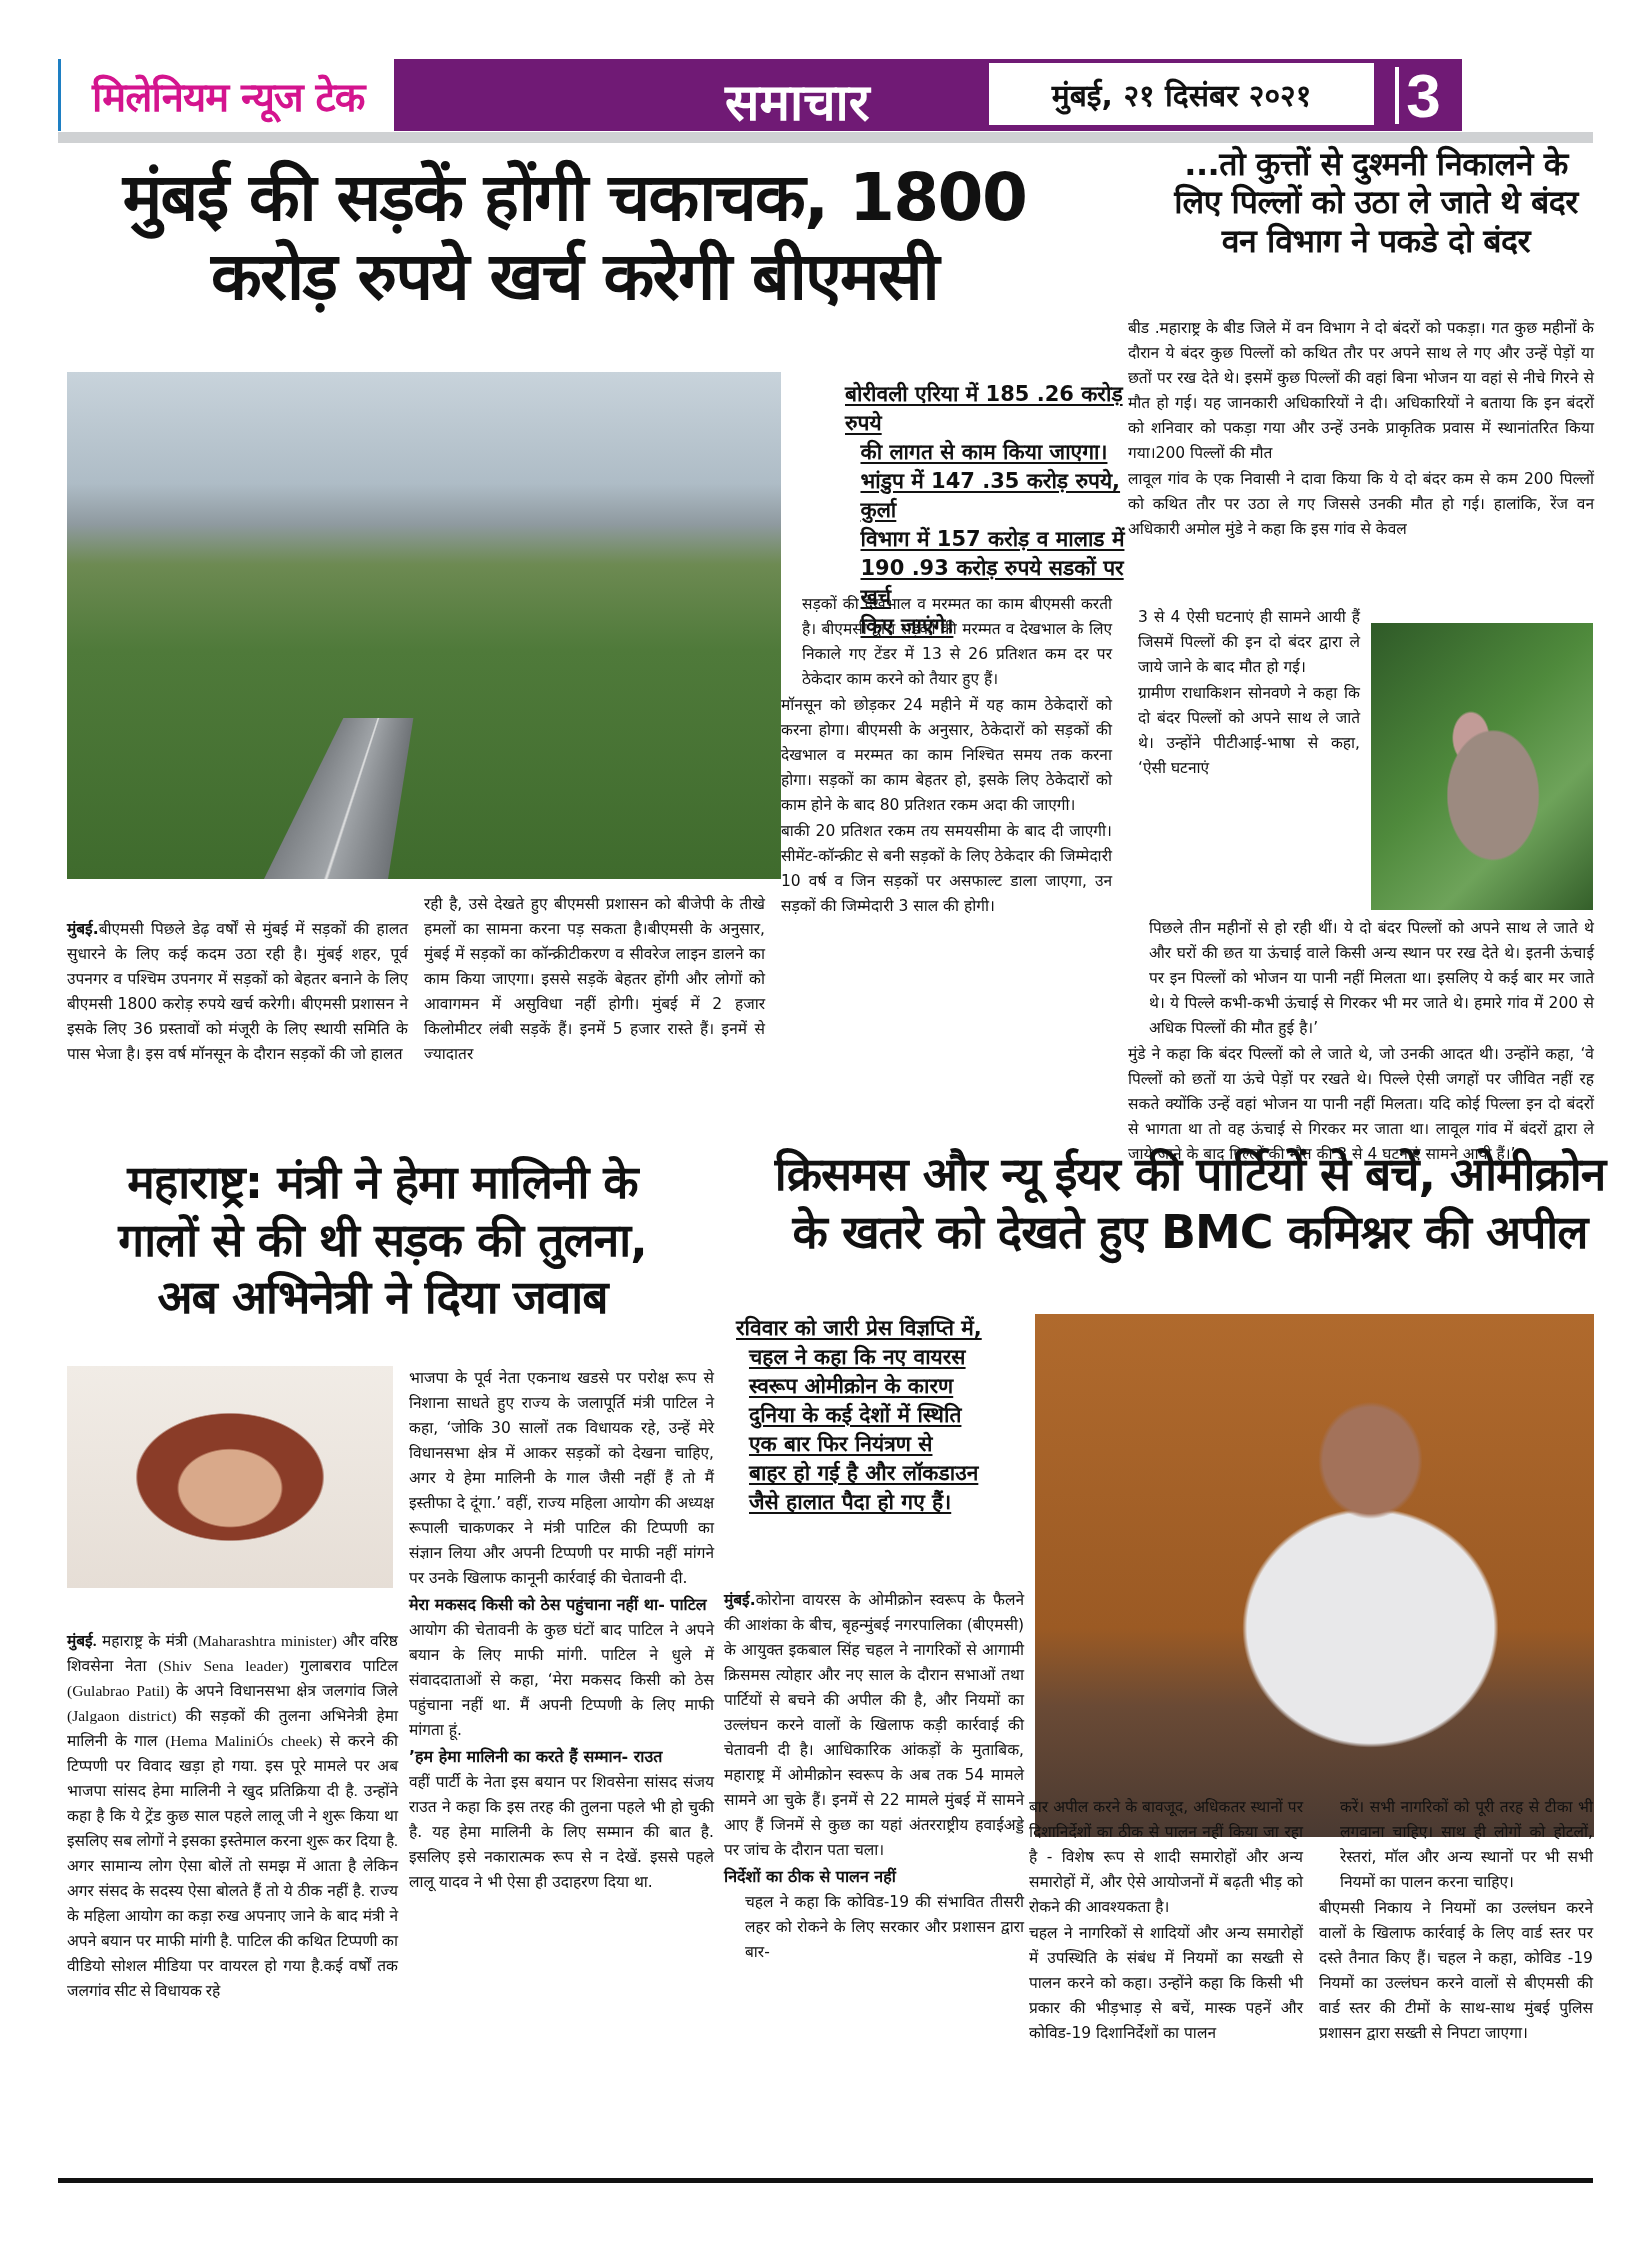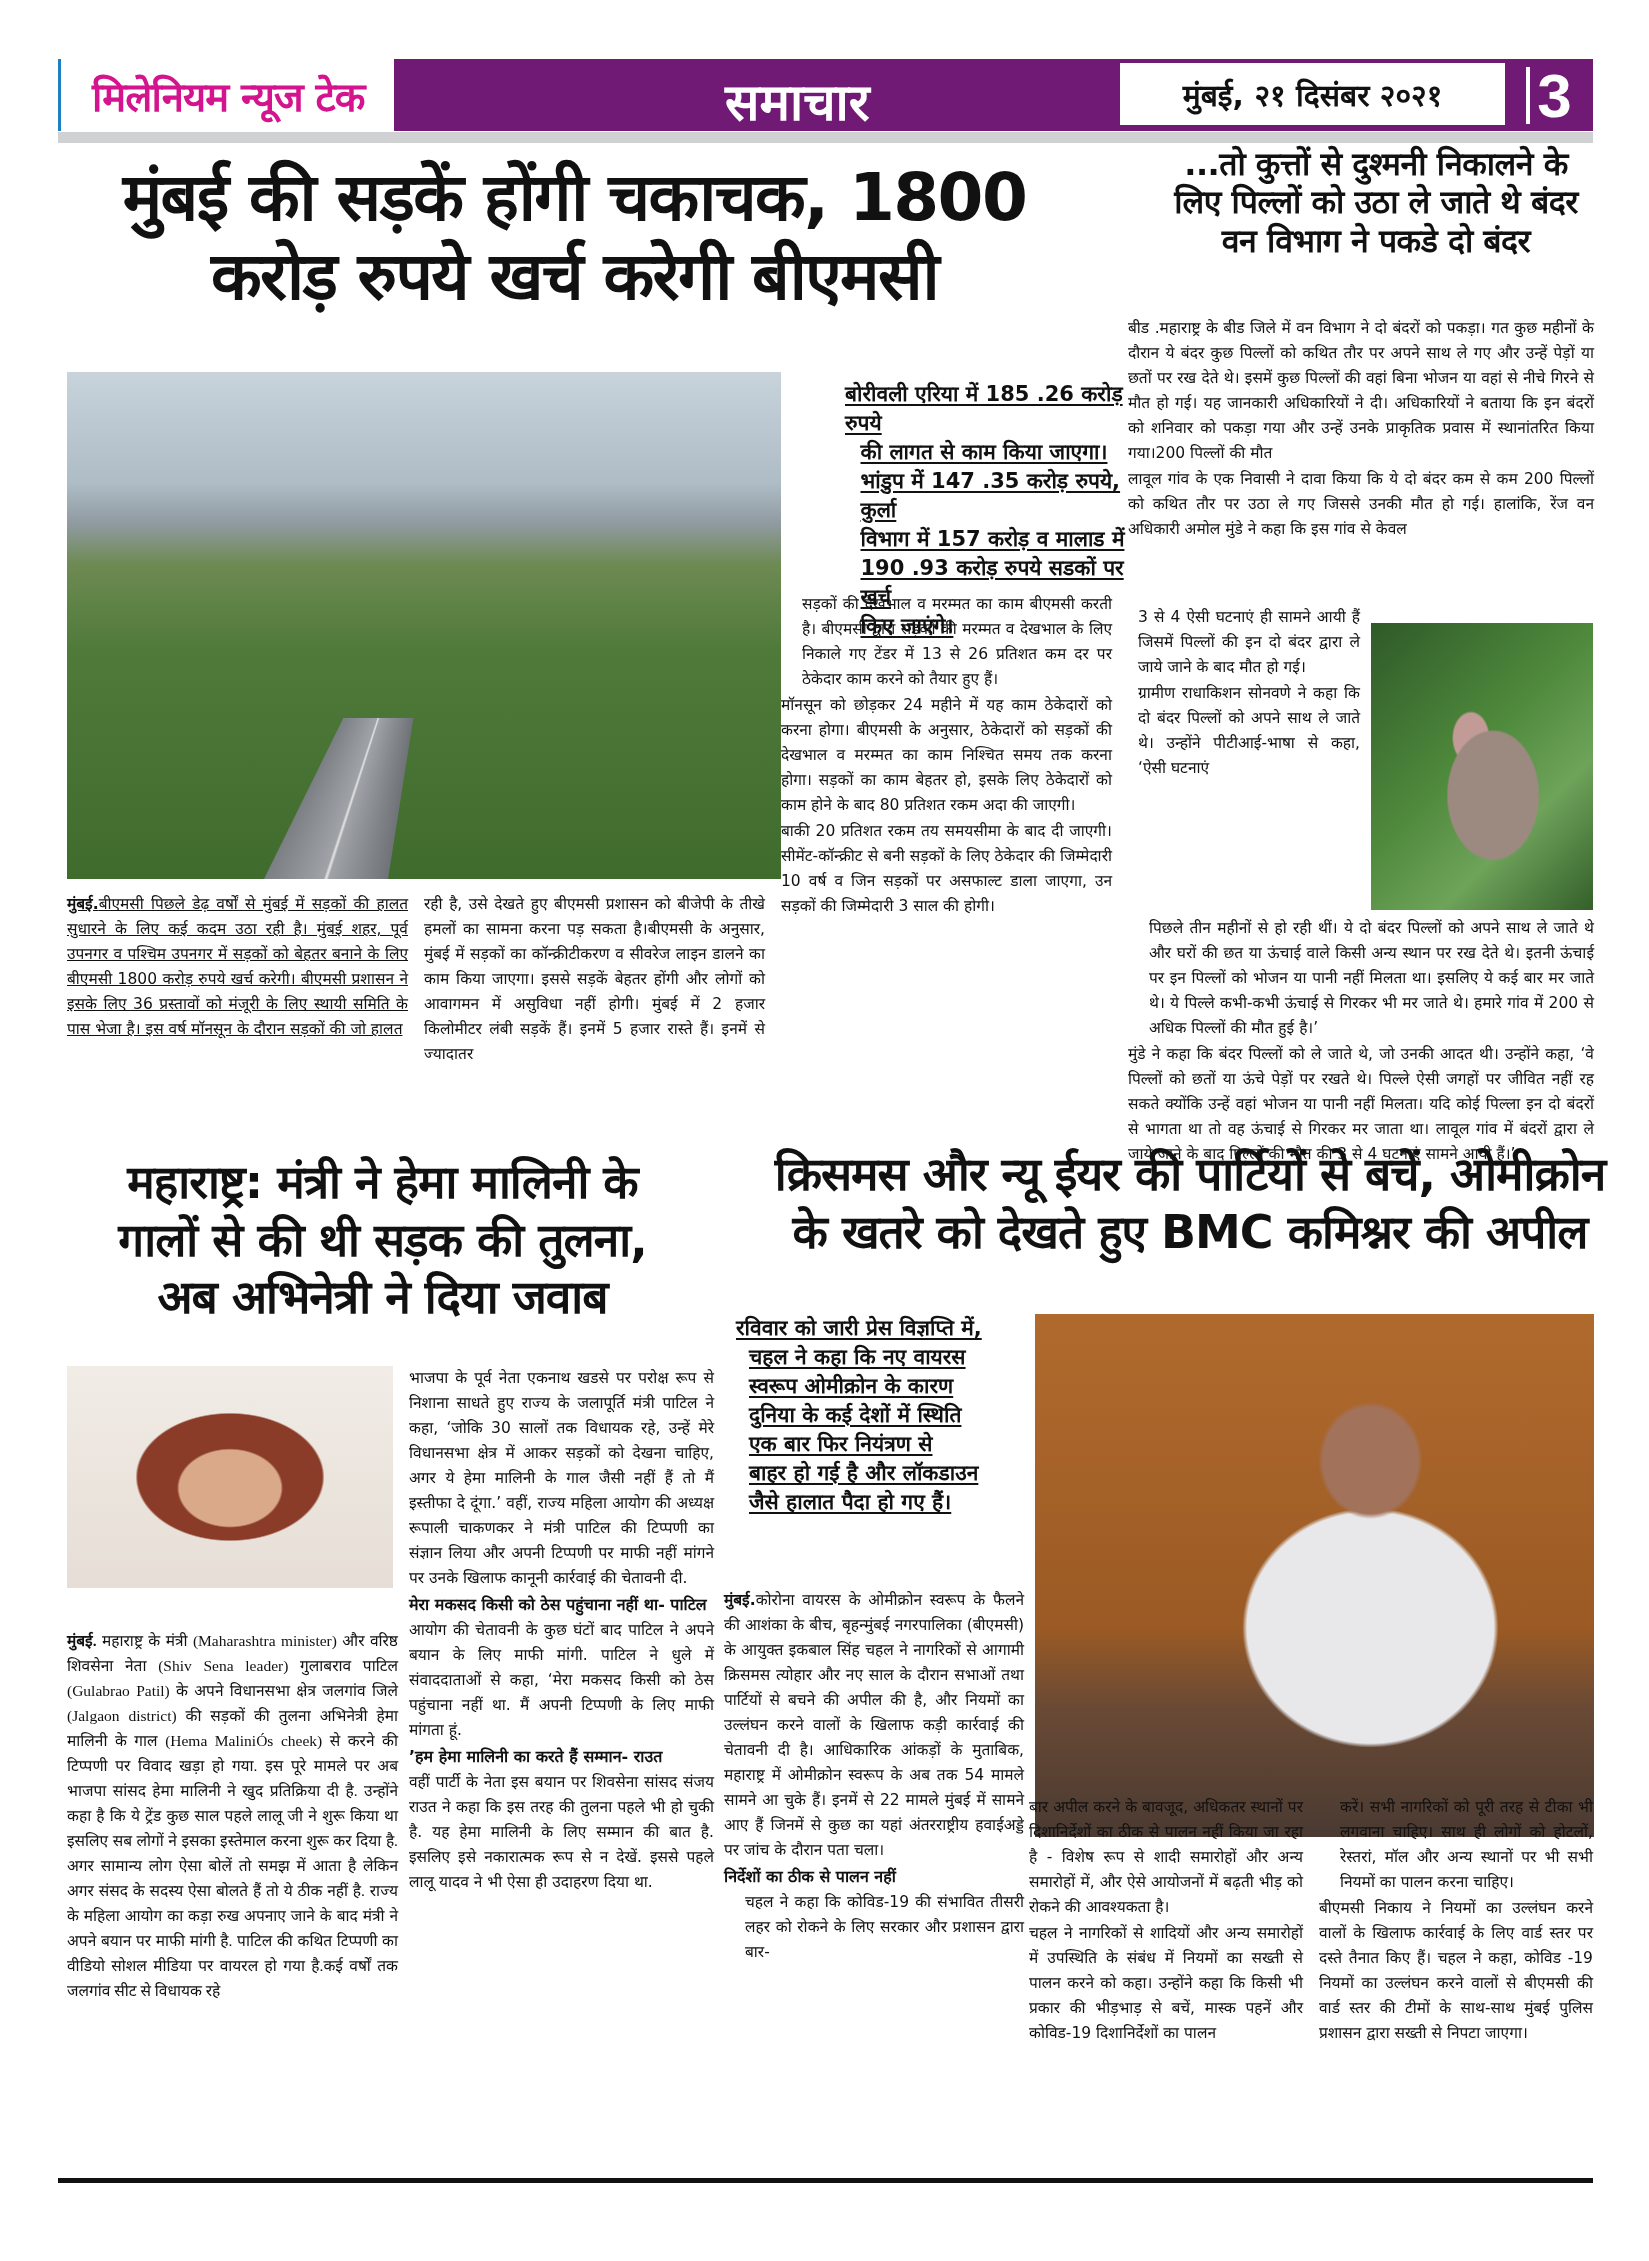--- a/index.html
+++ b/index.html
@@ -1,21 +1,21 @@
 <!DOCTYPE html>
 <html style="font-size:8.3px"><head>
 <meta charset="utf-8">
 <style>
   * { box-sizing: border-box; margin: 0; padding: 0; }
   html, body { width: 1650px; height: 2261px; background: #ffffff; overflow: hidden; }
   body { position: relative; font-family: "DejaVu Sans", sans-serif; color: #111; }
   .abs { position: absolute; }
 
   
-  .masthead { left: 58px; top: 59px; width: 1535px; height: 72px; display: flex; }
+  .masthead { left: 58px; top: 59px; width: 1404px; height: 72px; display: flex; }
   .brand { width: 336px; height: 72px; background: #fff; border-left: 3.1px solid #1e7fc3; display: flex; align-items: center; padding-left: 31px; }
   .brand-text { color: #d4148e; font-weight: bold; font-size: 40px; letter-spacing: -1px; font-family: "DejaVu Sans", sans-serif; }
   .section-band { flex: 1; background: #701a75; position: relative; display: flex; align-items: center; }
   .section-name { color: #fff; font-weight: bold; font-size: 51px; position: absolute; left: 331px; top: 6.2px; }
   .date-box { position: absolute; right: 88px; top: 4.1px; width: 385px; height: 62px; background: #fff; display: flex; align-items: center; justify-content: center; }
   .date-text { font-weight: bold; font-size: 30px; color: #111; }
   .page-no { position: absolute; right: 5.2px; top: 0; width: 78px; height: 72px; display: flex; align-items: center; justify-content: center; }
   .page-no-bar { width: 4.1px; height: 57px; background: #fff; margin-right: 7.2px; }
   .page-no-text { color: #fff; font-size: 62px; font-weight: bold; font-family: "Liberation Sans", sans-serif; }
   .gray-strip { left: 58px; top: 132px; width: 1535px; height: 11.4px; background: #cfd1d3; }
@@ -108,21 +108,21 @@
   <div style="padding-left:15.5px">190 .93 करोड़ रुपये सडकों पर खर्च</div>
   <div style="padding-left:15.5px">किए जाएंगे।</div>
 </div>
 
 <div class="abs body" style="left:781px; top:592px; width:331px;">
   <p class="ind">सड़कों की देखभाल व मरम्मत का काम बीएमसी करती है। बीएमसी द्वारा सड़कों की मरम्मत व देखभाल के लिए निकाले गए टेंडर में 13 से 26 प्रतिशत कम दर पर ठेकेदार काम करने को तैयार हुए हैं।</p>
   <p>मॉनसून को छोड़कर 24 महीने में यह काम ठेकेदारों को करना होगा। बीएमसी के अनुसार, ठेकेदारों को सड़कों की देखभाल व मरम्मत का काम निश्चित समय तक करना होगा। सड़कों का काम बेहतर हो, इसके लिए ठेकेदारों को काम होने के बाद 80 प्रतिशत रकम अदा की जाएगी।</p>
   <p>बाकी 20 प्रतिशत रकम तय समयसीमा के बाद दी जाएगी। सीमेंट-कॉन्क्रीट से बनी सड़कों के लिए ठेकेदार की जिम्मेदारी 10 वर्ष व जिन सड़कों पर असफाल्ट डाला जाएगा, उन सड़कों की जिम्मेदारी 3 साल की होगी।</p>
 </div>
 
-<div class="abs body" style="left:67px; top:892px; width:341px;text-decoration:underline;">
+<div class="abs body" style="left:67px; top:917px; width:341px;">
   <p><span class="dateline">मुंबई.</span><span>बीएमसी पिछले डेढ़ वर्षों से मुंबई में सड़कों की हालत सुधारने के लिए कई कदम उठा रही है। मुंबई शहर, पूर्व उपनगर व पश्चिम उपनगर में सड़कों को बेहतर बनाने के लिए बीएमसी 1800 करोड़ रुपये खर्च करेगी। बीएमसी प्रशासन ने इसके लिए 36 प्रस्तावों को मंजूरी के लिए स्थायी समिति के पास भेजा है। इस वर्ष मॉनसून के दौरान सड़कों की जो हालत</span></p>
 </div>
 <div class="abs body" style="left:424px; top:892px; width:341px;">
   <p>रही है, उसे देखते हुए बीएमसी प्रशासन को बीजेपी के तीखे हमलों का सामना करना पड़ सकता है।बीएमसी के अनुसार, मुंबई में सड़कों का कॉन्क्रीटीकरण व सीवरेज लाइन डालने का काम किया जाएगा। इससे सड़कें बेहतर होंगी और लोगों को आवागमन में असुविधा नहीं होगी। मुंबई में 2 हजार किलोमीटर लंबी सड़कें हैं। इनमें 5 हजार रास्ते हैं। इनमें से ज्यादातर</p>
 </div>
 
 <div class="abs hl hl-side">
   <div>...तो कुत्तों से दुश्मनी निकालने के</div>
   <div>लिए पिल्लों को उठा ले जाते थे बंदर</div>
   <div>वन विभाग ने पकडे दो बंदर</div>

